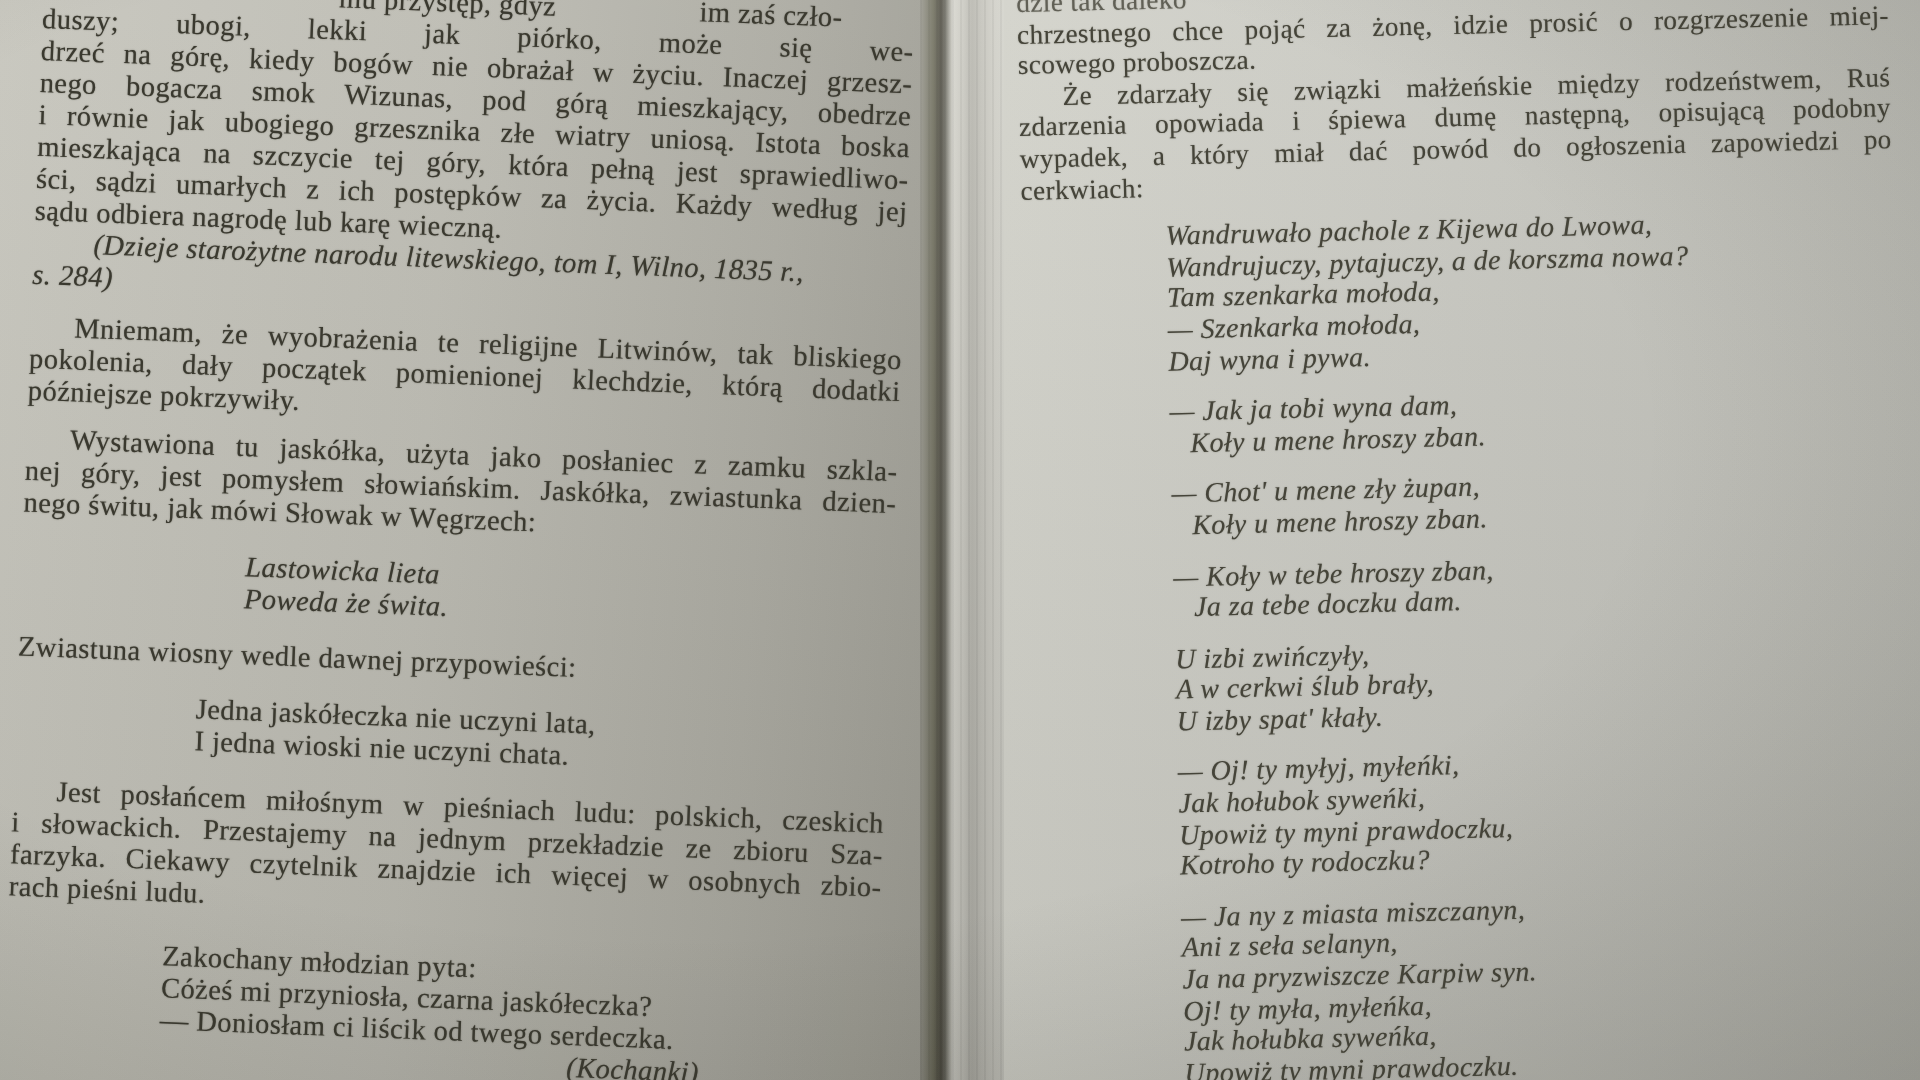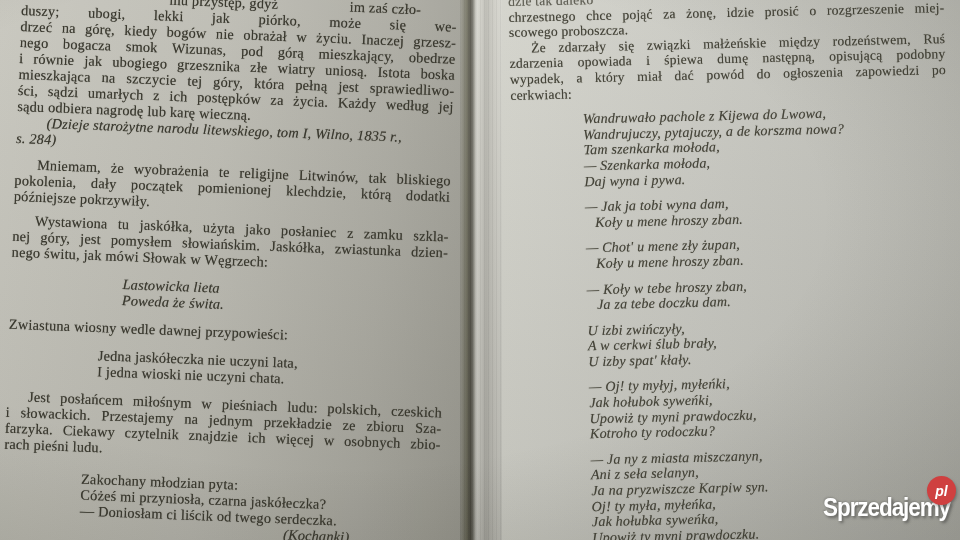--- a/index.html
+++ b/index.html
@@ -159,20 +159,14 @@
         <div class="ln v">Ani z seła selanyn,</div>
         <div class="ln v">Ja na pryzwiszcze Karpiw syn.</div>
         <div class="ln v">Oj! ty myła, myłeńka,</div>
         <div class="ln v">Jak hołubka syweńka,</div>
         <div class="ln v">Upowiż ty myni prawdoczku.</div>
       </div>
   </div>
 
   <div class="vignette"></div>
 
-  <div class="watermark">
-    <span class="wm-text">Sprzedajemy</span>
-    <span class="wm-circle">
-      <span>pl</span>
-    </span>
-  </div>
 
 </div>
 
 </body></html>

